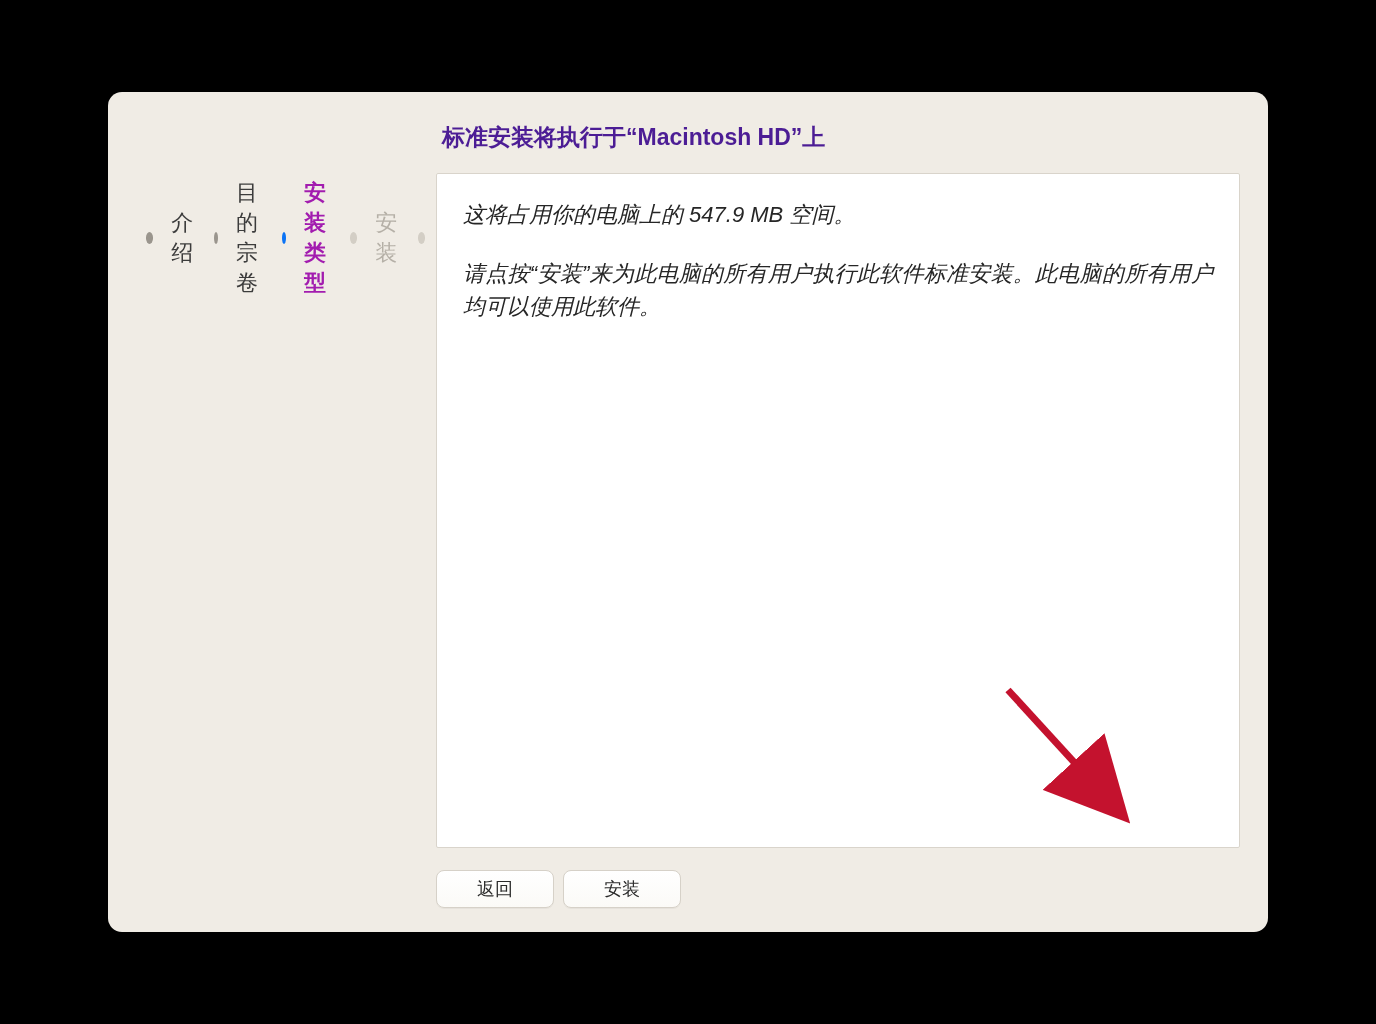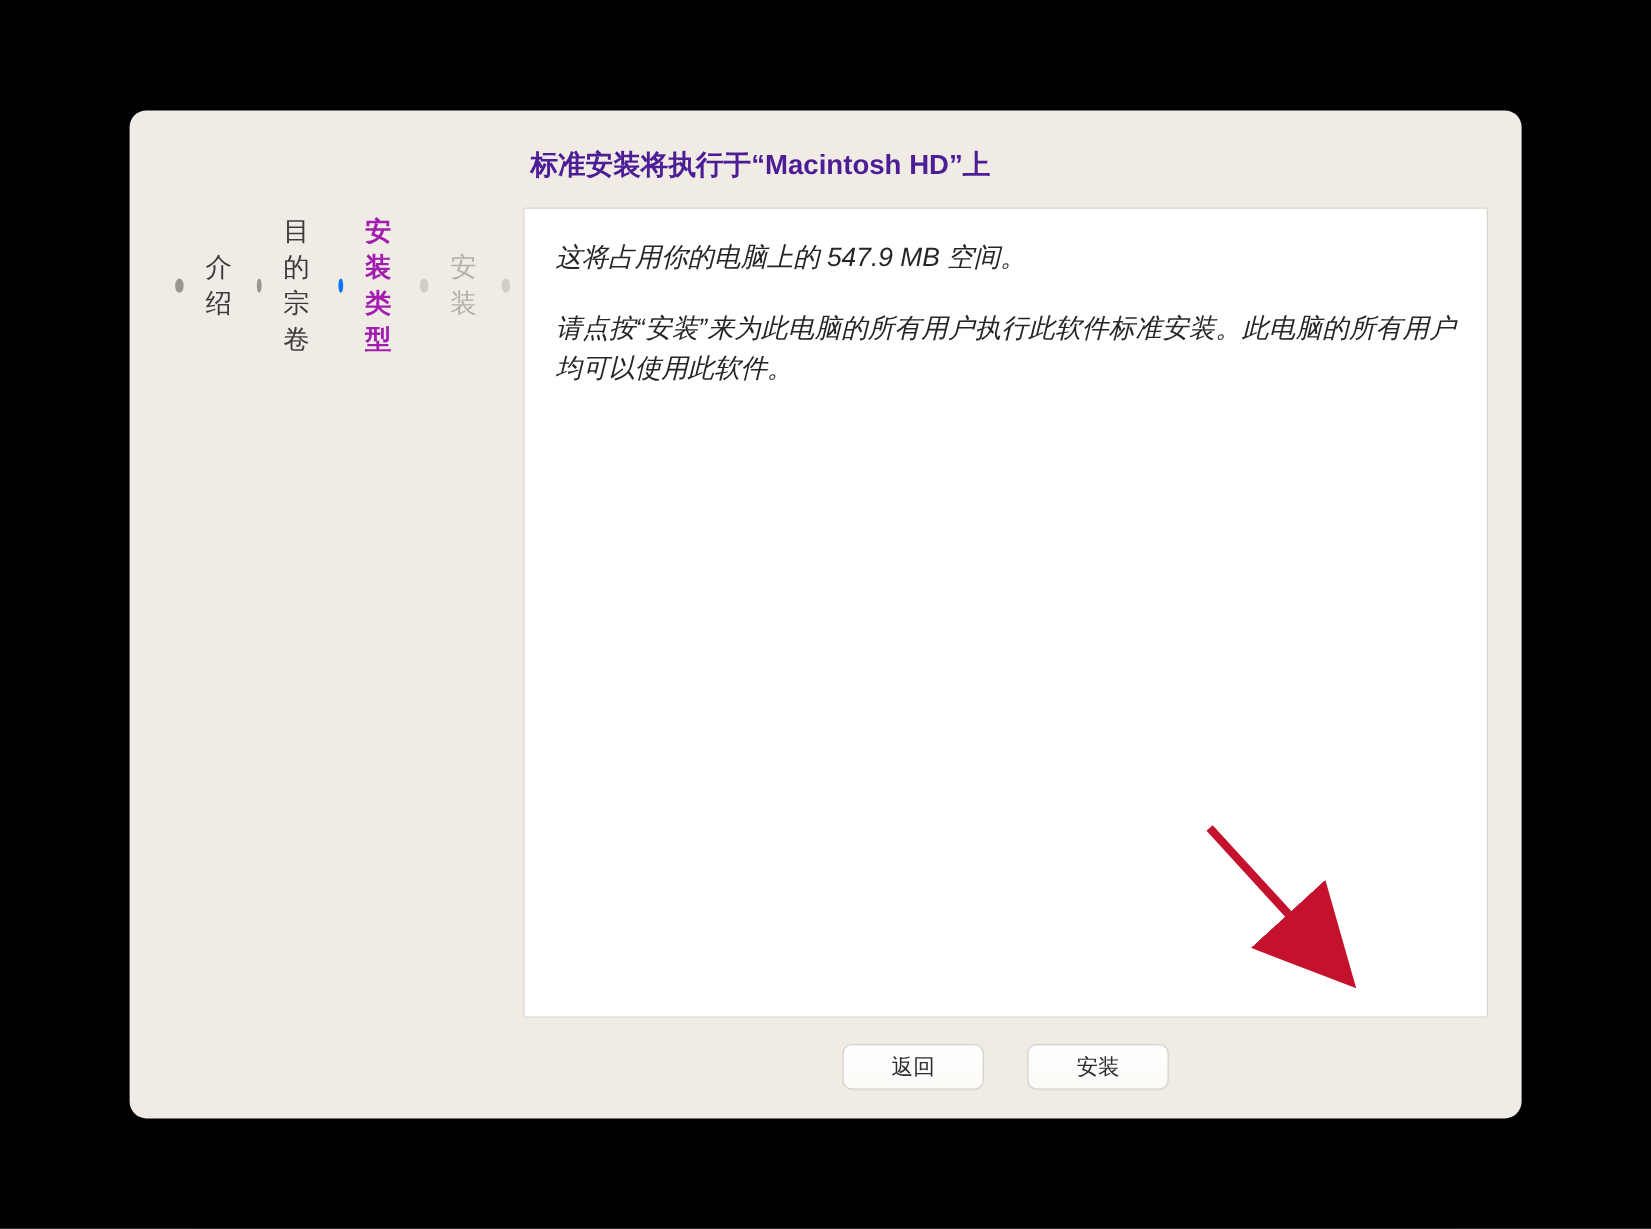--- a/index.html
+++ b/index.html
@@ -89,22 +89,22 @@
   background: #fff;
   border: 1px solid #d9d4cb;
   border-radius: 2px;
   padding: 24px 26px;
   font-style: italic;
 }
 .panel p { font-size: 22px; line-height: 1.5; color: #262626; }
 .panel p + p { margin-top: 26px; text-align: justify; }
 .buttons {
   display: flex;
-  justify-content: center;
-  gap: 36px;
+  justify-content: flex-start;
+  gap: 9px;
   padding-top: 22px;
 }
 .btn {
   min-width: 118px;
   height: 38px;
   padding: 0 24px;
   background: linear-gradient(#ffffff,#fbfaf7);
   border: 1px solid #d6d1c8;
   border-radius: 8px;
   font-size: 18px;

